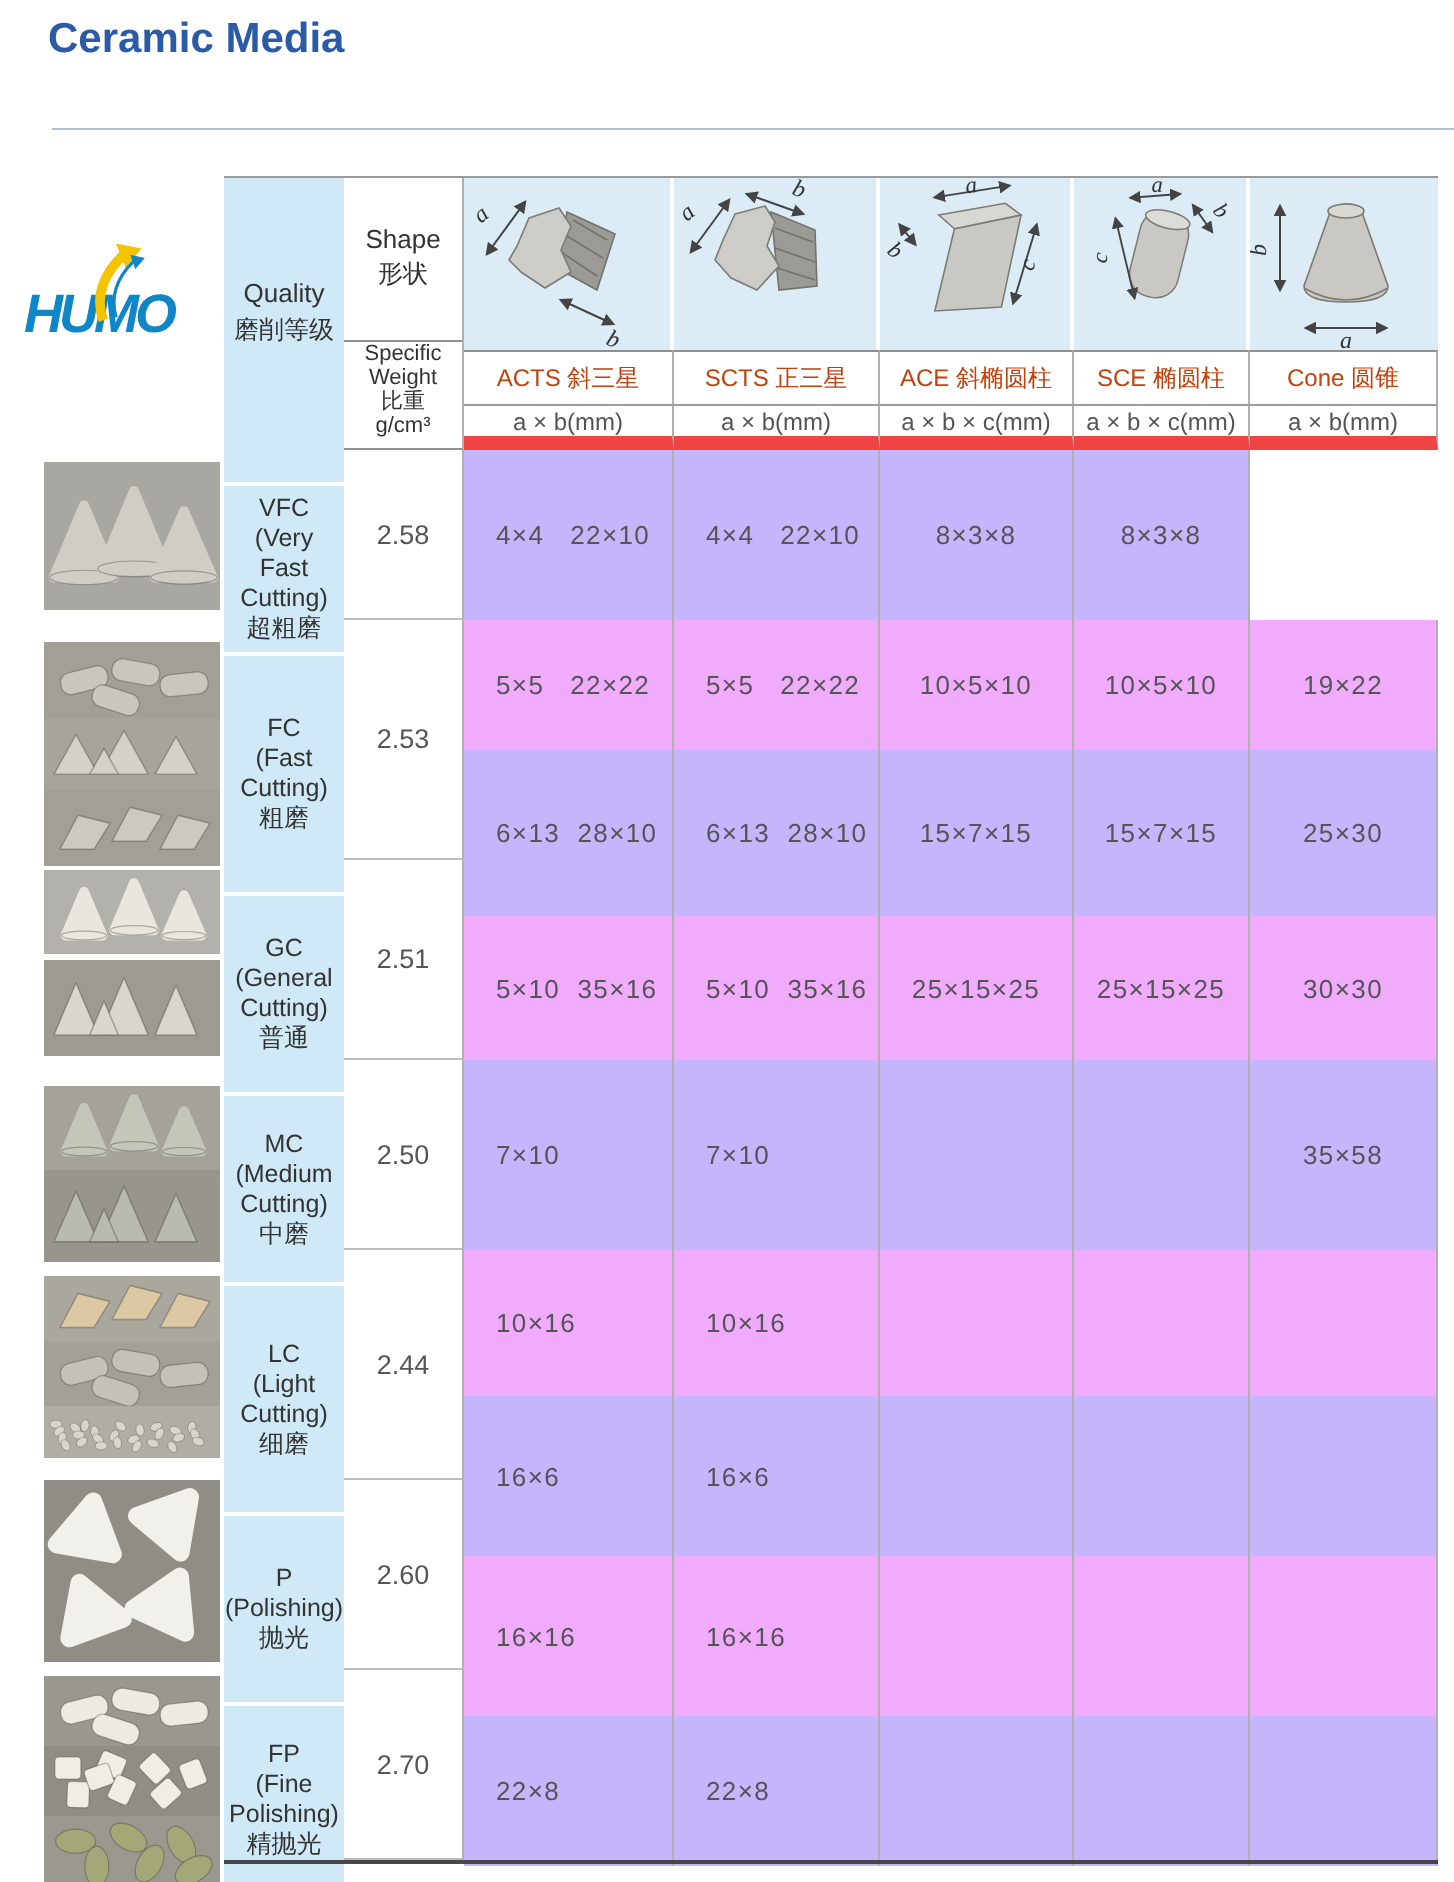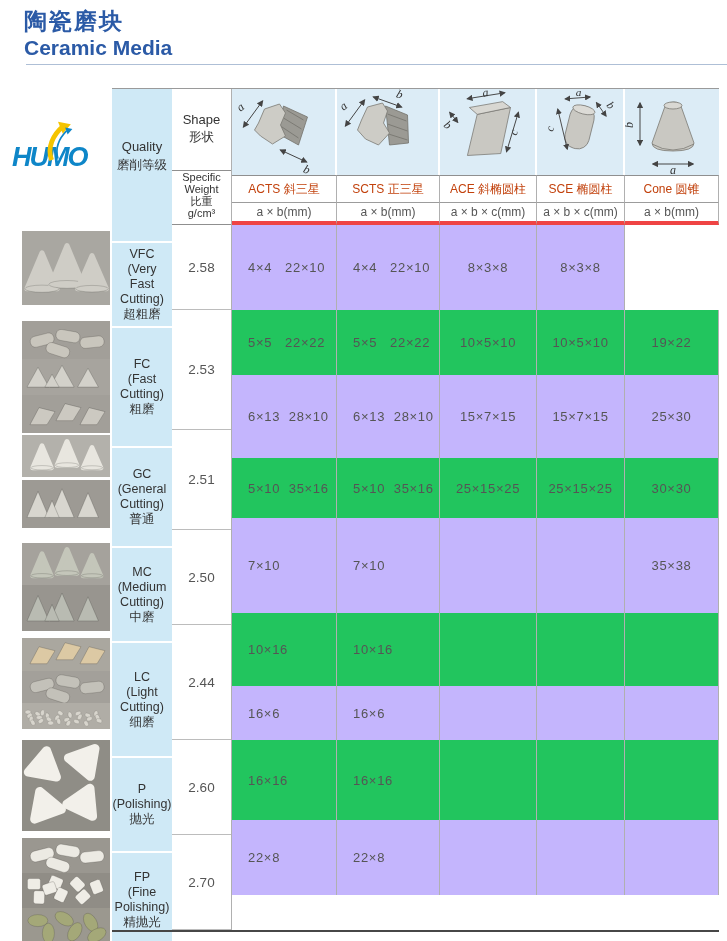--- a/index.html
+++ b/index.html
@@ -47,25 +47,25 @@
 
   
   .col-data{width:487px;height:842px;box-sizing:border-box;}
   .data-head{display:flex;height:137px;}
   .dh-col{display:flex;flex-direction:column;box-sizing:border-box;}
   .w0{width:105px}.w1{width:103px}.w2{width:97px}.w3{width:88px}.w4{width:94px}
   .dh-img{height:87px;background:#dcecf6;border-right:2px solid #ffffff;box-sizing:border-box;}
   .dh-col:last-child .dh-img{border-right:none;}
   .dh-name{height:27px;border-top:1px solid #8f8f8f;border-right:1px solid #b0b0b0;box-sizing:border-box;
            display:flex;align-items:center;justify-content:center;font-size:12px;color:#c2410c;}
-  .dh-dims{height:23px;border-top:1px solid #9c9c9c;border-bottom:4px solid #ef4444;border-right:1px solid #b0b0b0;
+  .dh-dims{height:23px;border-top:1px solid #9c9c9c;border-bottom:7px solid #ef4444;border-right:1px solid #b0b0b0;
            box-sizing:border-box;display:flex;align-items:center;justify-content:center;font-size:12px;color:#555;}
   .band{display:flex;}
   .band.gray .cell{background:#c4b5fd;}
-  .band.white .cell{background:#22c55e;}
+  .band.white .cell{background:#f0abfc;}
   .cell{box-sizing:border-box;border-right:1px solid #b0b0b0;display:flex;align-items:center;
         font-size:13px;color:#555;white-space:pre;letter-spacing:0.7px;}
   .cell.c0,.cell.c1{justify-content:flex-start;padding-left:16px;}
   .cell.c2,.cell.c3,.cell.c4{justify-content:center;}
 
   
   .dh-img svg text{font-family:"Liberation Serif","DejaVu Serif",serif;font-style:italic;font-size:12px;fill:#333;}
   .dh-img svg{width:100%;height:87px;}
 </style>
 </head>
@@ -75,21 +75,20 @@
   <defs>
     <marker id="ah" viewBox="0 0 10 10" refX="8" refY="5" markerWidth="6.5" markerHeight="6.5" orient="auto-start-reverse">
       <path d="M0,0 L10,5 L0,10 z" fill="#444"></path>
     </marker>
   </defs>
 </svg>
 
 <div class="page">
 
   <div class="titles">
-    <div class="title-cn">陶瓷磨块</div>
     <div class="title-en">Ceramic Media</div>
   </div>
   <div class="title-rule"></div>
 
   <div class="tablewrap">
     <div class="top-line"></div>
     <div class="bottom-line"></div>
 
     <div class="col-photos">
       <div class="logo-box">
@@ -434,42 +433,42 @@
             <div class="cell c3" style="width: 88px;">10×5×10</div>
             <div class="cell c4" style="width: 94px;">19×22</div>
           </div>
           <div class="band gray" style="height: 83px;">
             <div class="cell c0" style="width: 105px;">6×13  28×10</div>
             <div class="cell c1" style="width: 103px;">6×13  28×10</div>
             <div class="cell c2" style="width: 97px;">15×7×15</div>
             <div class="cell c3" style="width: 88px;">15×7×15</div>
             <div class="cell c4" style="width: 94px;">25×30</div>
           </div>
-          <div class="band white" style="height: 60px;">
+          <div class="band white" style="height: 72px;">
             <div class="cell c0" style="width: 105px;">5×10  35×16</div>
             <div class="cell c1" style="width: 103px;">5×10  35×16</div>
             <div class="cell c2" style="width: 97px;">25×15×25</div>
             <div class="cell c3" style="width: 88px;">25×15×25</div>
             <div class="cell c4" style="width: 94px;">30×30</div>
           </div>
           <div class="band gray" style="height: 95px;">
             <div class="cell c0" style="width: 105px;">7×10</div>
             <div class="cell c1" style="width: 103px;">7×10</div>
             <div class="cell c2" style="width: 97px;"></div>
             <div class="cell c3" style="width: 88px;"></div>
-            <div class="cell c4" style="width: 94px;">35×38</div>
+            <div class="cell c4" style="width: 94px;">35×58</div>
           </div>
           <div class="band white" style="height: 73px;">
             <div class="cell c0" style="width: 105px;">10×16</div>
             <div class="cell c1" style="width: 103px;">10×16</div>
             <div class="cell c2" style="width: 97px;"></div>
             <div class="cell c3" style="width: 88px;"></div>
             <div class="cell c4" style="width: 94px;"></div>
           </div>
-          <div class="band gray" style="height: 54px;">
+          <div class="band gray" style="height: 80px;">
             <div class="cell c0" style="width: 105px;">16×6</div>
             <div class="cell c1" style="width: 103px;">16×6</div>
             <div class="cell c2" style="width: 97px;"></div>
             <div class="cell c3" style="width: 88px;"></div>
             <div class="cell c4" style="width: 94px;"></div>
           </div>
           <div class="band white" style="height: 80px;">
             <div class="cell c0" style="width: 105px;">16×16</div>
             <div class="cell c1" style="width: 103px;">16×16</div>
             <div class="cell c2" style="width: 97px;"></div>

